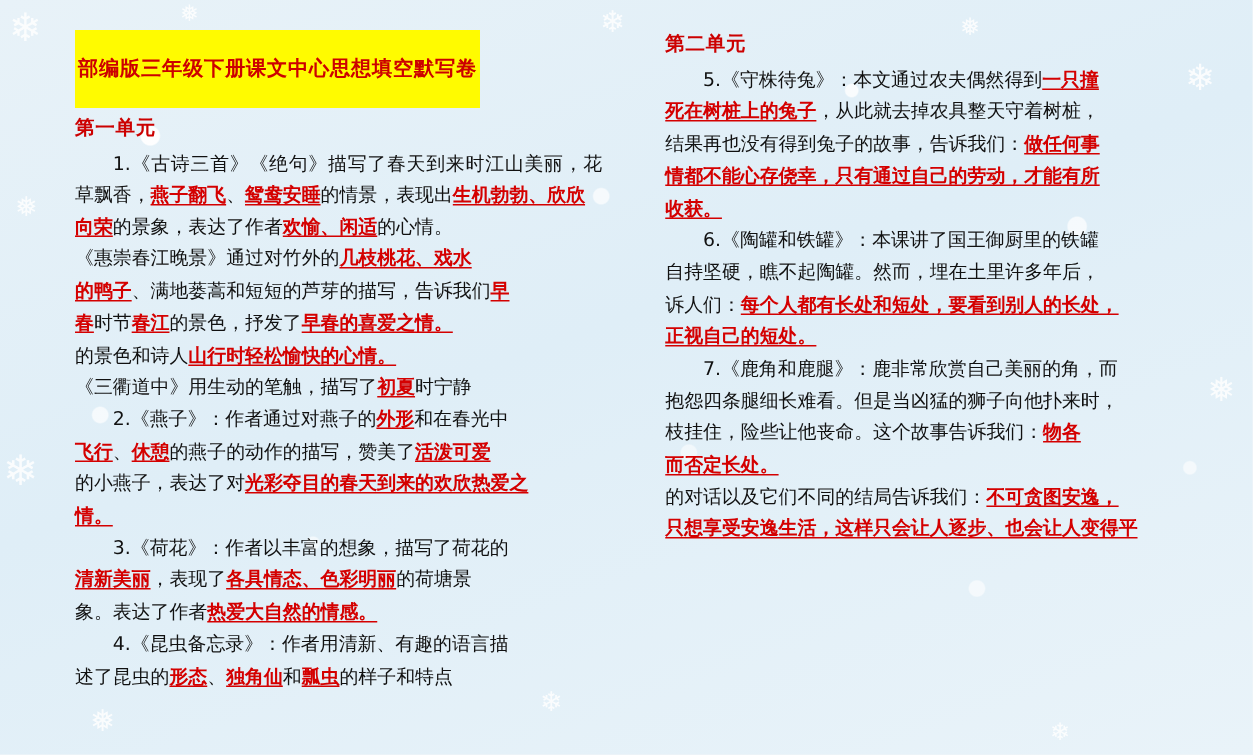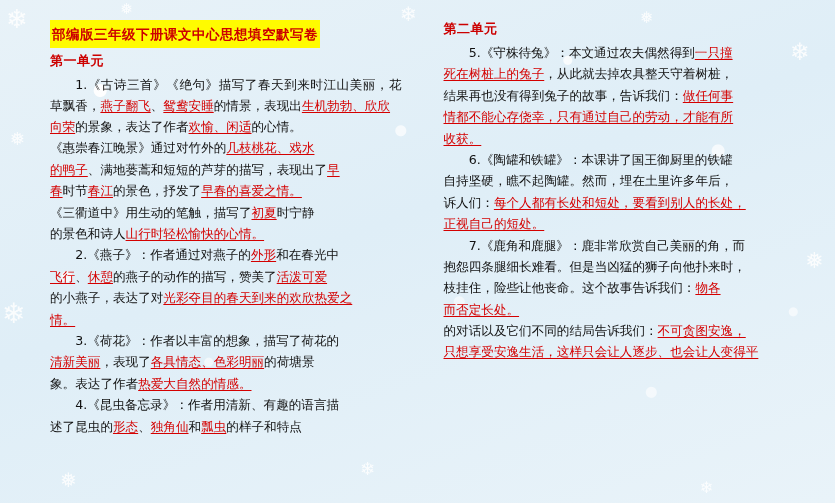--- a/index.html
+++ b/index.html
@@ -55,21 +55,21 @@
   .col-left { padding-left: 36px; padding-right: 16px; }
   .col-right { padding-left: 26px; padding-right: 18px; }
 
   .doc-title {
     display: inline-block;
     background: #fffb00;
     color: #cc0000;
     font-weight: bold;
     font-size: 13.5px;
     line-height: 1.5;
-    padding: 4px 2px;
+    padding: 16px 2px;
     letter-spacing: 0.5px;
   }
   .unit-title {
     text-align: left;
     color: #cc0000;
     font-weight: bold;
     font-size: 13px;
     margin: 4px 0 5px 0;
     letter-spacing: 0.5px;
   }
@@ -77,21 +77,21 @@
 
   p.para {
     margin: 0 0 1px 0;
     font-size: 12.6px;
     line-height: 1.62;
     color: #111111;
     text-align: justify;
     text-justify: inter-ideograph;
   }
   p.indent { text-indent: 2em; }
-  .rub { color: #d40000; font-weight: normal; text-decoration: underline; text-decoration-color: #d40000; text-underline-offset: 2px; }
+  .rub { color: #d40000; font-weight: bold; text-decoration: underline; text-decoration-color: #d40000; text-underline-offset: 2px; }
 </style>
 </head>
 <body>
 
 <div id="page">
 
   <div class="snow" style="left:6px;  top:6px;   font-size:26px;">❄</div>
   <div class="snow" style="left:120px;top:2px;   font-size:15px;">❅</div>
   <div class="snow" style="left:400px;top:4px;   font-size:20px;">❄</div>
   <div class="snow" style="left:640px;top:10px;  font-size:16px;">❅</div>
@@ -106,24 +106,24 @@
   <div class="columns">
     <div class="col col-left">
       <div>
         <span class="doc-title">部编版三年级下册课文中心思想填空默写卷</span>
       </div>
       <div class="unit-title">第一单元</div>
       <div id="left-body">
           <p class="para indent"><span>1.</span><span>《古诗三首》</span><span>《绝句》描写了春天到来时江山美丽，花草飘香，</span><span class="rub">燕子翻飞</span><span>、</span><span class="rub">鸳鸯安睡</span><span>的情景，表现出</span><span class="rub">生机勃勃、欣欣</span></p>
           <p class="para"><span class="rub">向荣</span><span>的景象，表达了作者</span><span class="rub">欢愉、闲适</span><span>的心情。</span></p>
           <p class="para"><span>《惠崇春江晚景》通过对竹外的</span><span class="rub">几枝桃花、戏水</span></p>
-          <p class="para"><span class="rub">的鸭子</span><span>、满地蒌蒿和短短的芦芽的描写，表现出了</span><span class="rub">早</span></p>
+          <p class="para"><span class="rub">的鸭子</span><span>、满地蒌蒿和短短的芦芽的描写，告诉我们</span><span class="rub">早</span></p>
           <p class="para"><span class="rub">春</span><span>时节</span><span class="rub">春江</span><span>的景色，抒发了</span><span class="rub">早春的喜爱之情。</span></p>
+          <p class="para"><span>的景色和诗人</span><span class="rub">山行时轻松愉快的心情。</span></p>
           <p class="para"><span>《三衢道中》用生动的笔触，描写了</span><span class="rub">初夏</span><span>时宁静</span></p>
-          <p class="para"><span>的景色和诗人</span><span class="rub">山行时轻松愉快的心情。</span></p>
           <p class="para indent"><span>2.</span><span>《燕子》</span><span>：作者通过对燕子的</span><span class="rub">外形</span><span>和在春光中</span></p>
           <p class="para"><span class="rub">飞行</span><span>、</span><span class="rub">休憩</span><span>的燕子的动作的描写，赞美了</span><span class="rub">活泼可爱</span></p>
           <p class="para"><span>的小燕子，表达了对</span><span class="rub">光彩夺目的春天到来的欢欣热爱之</span></p>
           <p class="para"><span class="rub">情。</span></p>
           <p class="para indent"><span>3.</span><span>《荷花》</span><span>：作者以丰富的想象，描写了荷花的</span></p>
           <p class="para"><span class="rub">清新美丽</span><span>，表现了</span><span class="rub">各具情态、色彩明丽</span><span>的荷塘景</span></p>
           <p class="para"><span>象。表达了作者</span><span class="rub">热爱大自然的情感。</span></p>
           <p class="para indent"><span>4.</span><span>《昆虫备忘录》</span><span>：作者用清新、有趣的语言描</span></p>
           <p class="para"><span>述了昆虫的</span><span class="rub">形态</span><span>、</span><span class="rub">独角仙</span><span>和</span><span class="rub">瓢虫</span><span>的样子和特点</span></p>
         </div>

